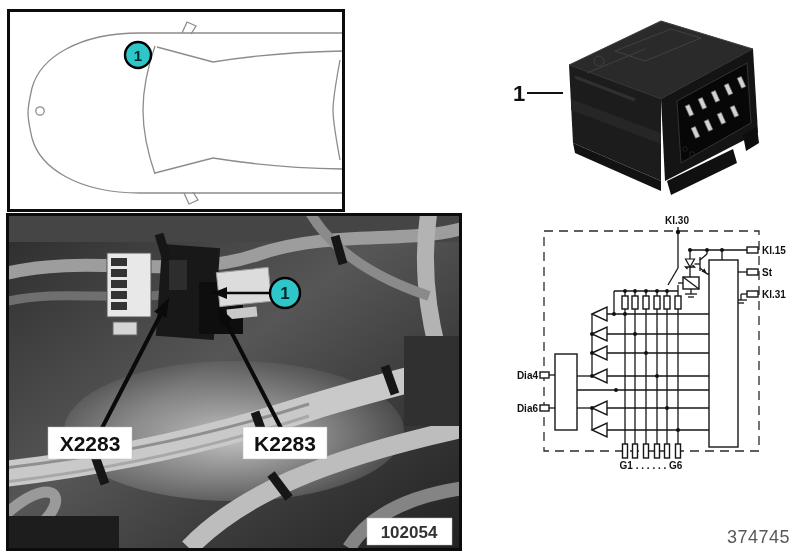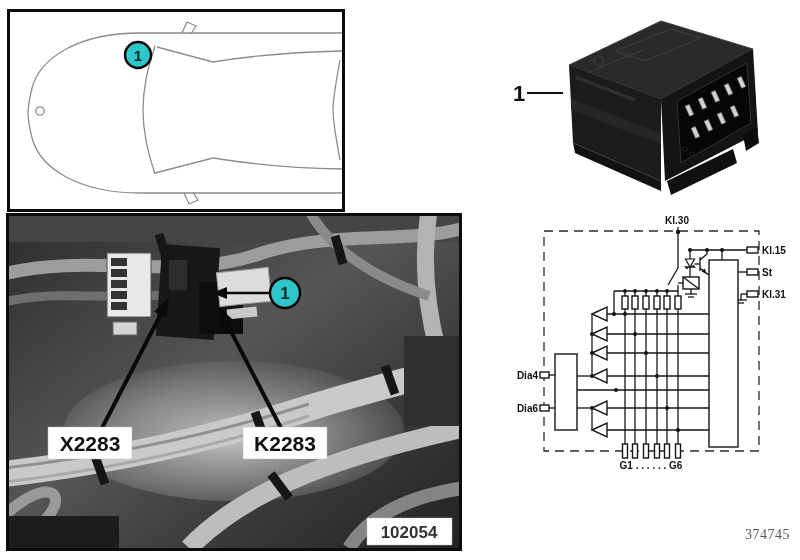--- a/index.html
+++ b/index.html
@@ -4,21 +4,21 @@
 <style>
   html,body{margin:0;padding:0;background:#fff;}
   #stage{position:relative;width:800px;height:560px;background:#fff;overflow:hidden;
          font-family:"Liberation Sans","DejaVu Sans",sans-serif;}
   .panel{position:absolute;box-sizing:border-box;border:3px solid #0c0c0c;background:#fff;}
   #car-panel{left:7px;top:9px;width:338px;height:203px;}
   #photo-panel{left:6px;top:213px;width:456px;height:338px;background:#3a3a3a;}
   #relay-photo{position:absolute;left:495px;top:5px;width:300px;height:195px;}
   #schematic{position:absolute;left:497px;top:208px;width:300px;height:270px;}
   #doc-number{position:absolute;left:690px;top:527px;width:100px;text-align:right;
-              font-size:14px;color:#58585a;letter-spacing:.5px;font-family:Liberation Serif, serif;}
+              font-size:18px;color:#58585a;letter-spacing:.5px;}
   svg{display:block;}
   .schem-line{stroke:#161616;stroke-width:1.3;fill:none;}
   .schem-box{fill:#fff;stroke:#161616;stroke-width:1.4;}
   .schem-dash{fill:none;stroke:#2a2a2a;stroke-width:1.3;stroke-dasharray:9 6;}
   .schem-text{font-family:"Liberation Sans","DejaVu Sans",sans-serif;font-weight:bold;
               font-size:10px;fill:#111;}
   .dot{fill:#111;}
   .car-line{fill:none;stroke:#8c8c8c;stroke-width:1.3;}
   .callout-circ{stroke:#000;stroke-width:2.4;}
   .callout-txt{font-weight:bold;fill:#05282a;text-anchor:middle;}

